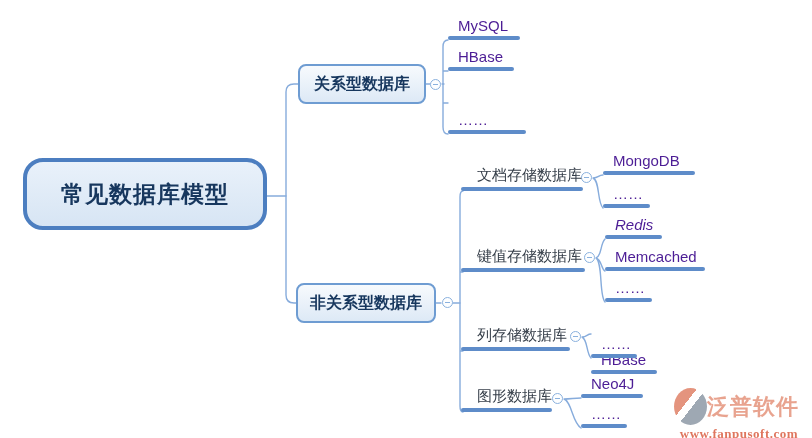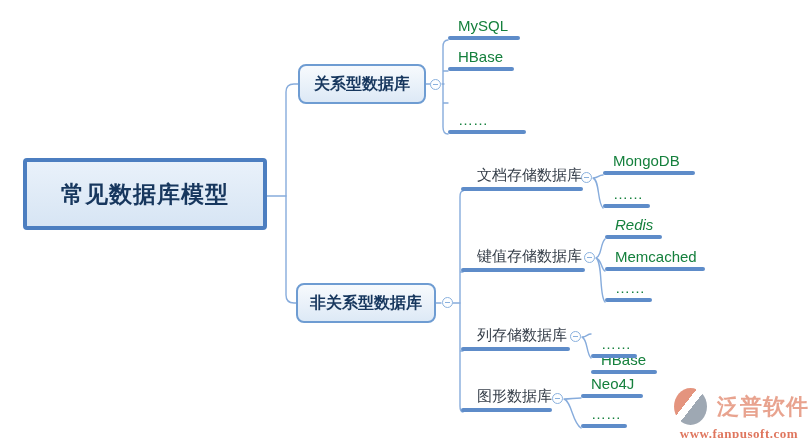--- a/index.html
+++ b/index.html
@@ -27,21 +27,21 @@
   .box-node {
     position: absolute;
     display: flex;
     align-items: center;
     justify-content: center;
     color: #17375e;
     white-space: nowrap;
   }
   .box-root {
     border: 4px solid #4c7ec0;
-    border-radius: 4px;
+    border-radius: 20px;
     background: linear-gradient(180deg, #e9f1fa 0%, #d7e5f4 100%);
     font-size: 23px;
     font-weight: 700;
     letter-spacing: 1px;
   }
   .box-branch {
     border: 2px solid #6e9cd2;
     border-radius: 8px;
     background: linear-gradient(180deg, #f7fafd 0%, #dde9f6 100%);
     font-size: 16px;
@@ -58,21 +58,21 @@
     left: 0; right: 0; bottom: 0;
     height: 4px;
     background: #5e8cc9;
     border-radius: 2px;
   }
   .leaf .lbl {
     position: absolute;
     left: 10px;
     bottom: 6px;
     font-size: 15px;
-    color: #15803d;
+    color: #4c1d95;
     white-space: nowrap;
   }
   .leaf.cjk .lbl { left: 16px; color: #343d48; }
   
   .collapse {
     position: absolute;
     width: 11px; height: 11px;
     border: 1px solid #8ab1de;
     border-radius: 50%;
     background: #fdfeff;
@@ -101,21 +101,21 @@
     width: 33px; height: 37px;
     border-radius: 50%;
     background: linear-gradient(128deg, #e08268 0%, #e08268 38%, #ffffff 38%, #ffffff 53%, #8e99a6 53%, #8e99a6 100%);
     flex: 0 0 auto;
   }
   .wm-brand {
     font-size: 22px;
     font-weight: 700;
     color: #e5947c;
     letter-spacing: 1px;
-    margin-left: 10px;
+    margin-left: 0;
     white-space: nowrap;
     font-family: Liberation Mono, monospace;
   }
   .wm-url {
     margin-top: 1px;
     font-family: "Liberation Serif", serif;
     font-size: 13px;
     font-weight: 700;
     color: #da5f43;
     letter-spacing: 0.5px;

